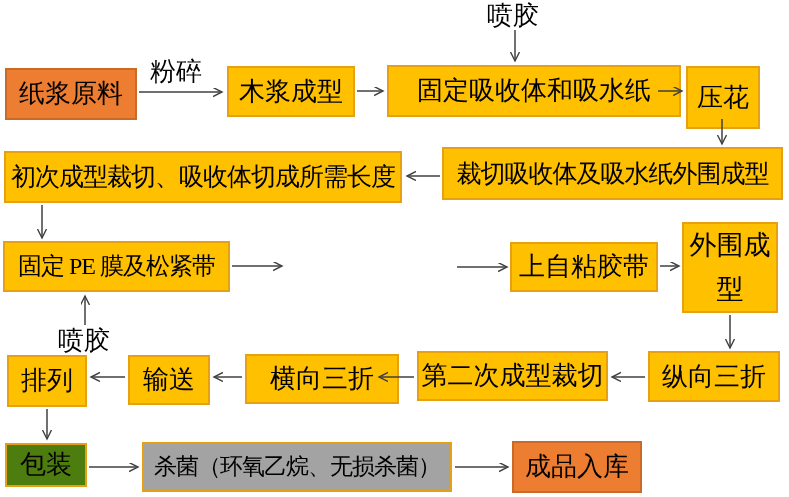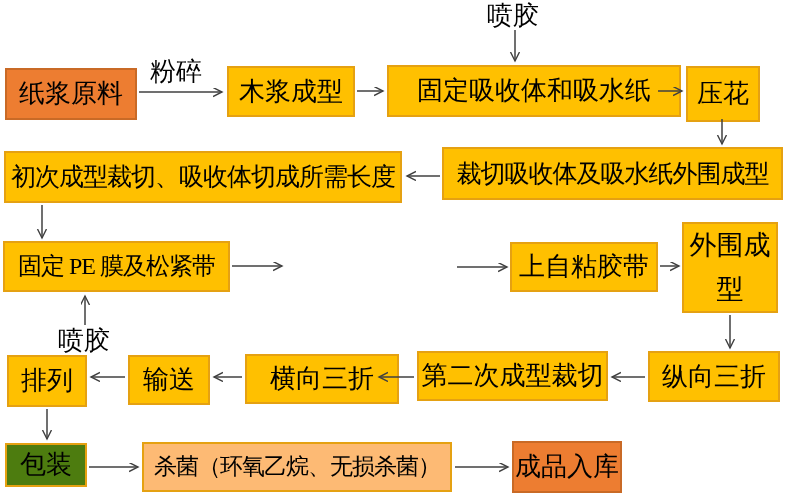--- a/index.html
+++ b/index.html
@@ -46,38 +46,38 @@
 
 <div id="canvas">
 
   <div class="edge-label" style="left:487px; top:3px;">喷胶</div>
   <div class="edge-label" style="left:150px; top:59px;">粉碎</div>
   <div class="edge-label" style="left:58px; top:328px;">喷胶</div>
 
   <div class="node orange" style="left: 5px; top: 68px; width: 132px; height: 52px; background: rgb(237, 125, 49);">纸浆原料</div>
   <div class="node yellow" style="left: 227px; top: 66px; width: 128px; height: 51px; background: rgb(255, 192, 0);">木浆成型</div>
   <div class="node yellow" style="left: 387px; top: 65px; width: 294px; height: 52px; background: rgb(255, 192, 0);">固定吸收体和吸水纸</div>
-  <div class="node yellow" style="left: 686px; top: 66px; width: 74px; height: 56px; background: rgb(255, 192, 0);">压花</div>
+  <div class="node yellow" style="left: 686px; top: 66px; width: 74px; height: 63px; background: rgb(255, 192, 0);">压花</div>
 
   <div class="node yellow longtext" style="left: 442px; top: 147px; width: 341px; height: 53px; background: rgb(255, 192, 0);">裁切吸收体及吸水纸外围成型</div>
   <div class="node yellow longtext" style="left: 4px; top: 151px; width: 398px; height: 52px; background: rgb(255, 192, 0);">初次成型裁切、吸收体切成所需长度</div>
 
   <div class="node yellow longtext" style="left: 3px; top: 241px; width: 227px; height: 51px; font-size: 24px; background: rgb(255, 192, 0);">固定 PE 膜及松紧带</div>
   <div class="node yellow" style="left: 510px; top: 242px; width: 148px; height: 50px; background: rgb(255, 192, 0);">上自粘胶带</div>
   <div class="node yellow wrap2" style="left: 682px; top: 222px; width: 96px; height: 91px; background: rgb(255, 192, 0);">外围成型</div>
 
   <div class="node yellow" style="left: 648px; top: 351px; width: 132px; height: 51px; background: rgb(255, 192, 0);">纵向三折</div>
   <div class="node yellow" style="left: 417px; top: 351px; width: 191px; height: 50px; background: rgb(255, 192, 0);">第二次成型裁切</div>
   <div class="node yellow" style="left: 245px; top: 354px; width: 154px; height: 50px; background: rgb(255, 192, 0);">横向三折</div>
   <div class="node yellow" style="left: 128px; top: 355px; width: 82px; height: 50px; background: rgb(255, 192, 0);">输送</div>
   <div class="node yellow" style="left: 7px; top: 355px; width: 80px; height: 52px; background: rgb(255, 192, 0);">排列</div>
 
   <div class="node yellow" style="left: 5px; top: 443px; width: 82px; height: 44px; background: #4d7c0f;">包装</div>
-  <div class="node yellow xl-text" style="left: 142px; top: 442px; width: 310px; height: 50px; background: #fdba74;">杀菌（环氧乙烷、无损杀菌）</div>
-  <div class="node orange" style="left: 512px; top: 441px; width: 110px; height: 52px; background: rgb(237, 125, 49);">成品入库</div>
+  <div class="node yellow xl-text" style="left: 142px; top: 442px; width: 310px; height: 50px; background: #a3a3a3;">杀菌（环氧乙烷、无损杀菌）</div>
+  <div class="node orange" style="left: 512px; top: 441px; width: 130px; height: 52px; background: rgb(237, 125, 49);">成品入库</div>
 
   <svg id="arrow-layer" viewBox="0 0 789 497" xmlns="http://www.w3.org/2000/svg">
     <defs>
       <marker id="ah" markerWidth="12" markerHeight="12" refX="9" refY="4.5" orient="auto" markerUnits="userSpaceOnUse">
         <path d="M0,0 L9,4.5 L0,9" fill="none" stroke="#404040" stroke-width="1.4"></path>
       </marker>
     </defs>
     <g stroke="#404040" stroke-width="1.5" fill="none">
       <line x1="139" y1="92" x2="222" y2="92" marker-end="url(#ah)"></line>
       <line x1="357" y1="91" x2="383" y2="91" marker-end="url(#ah)"></line>

